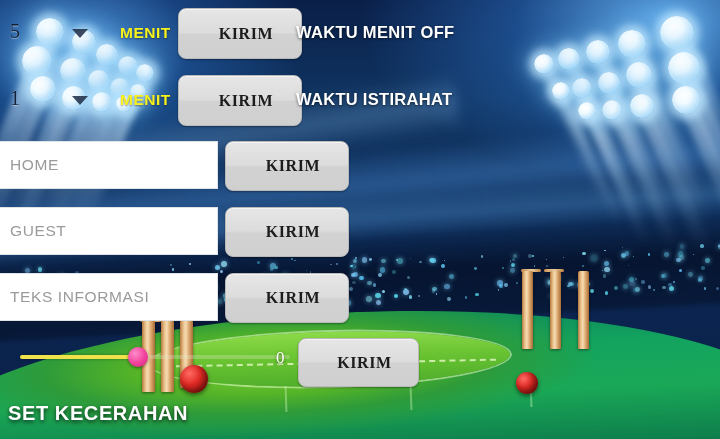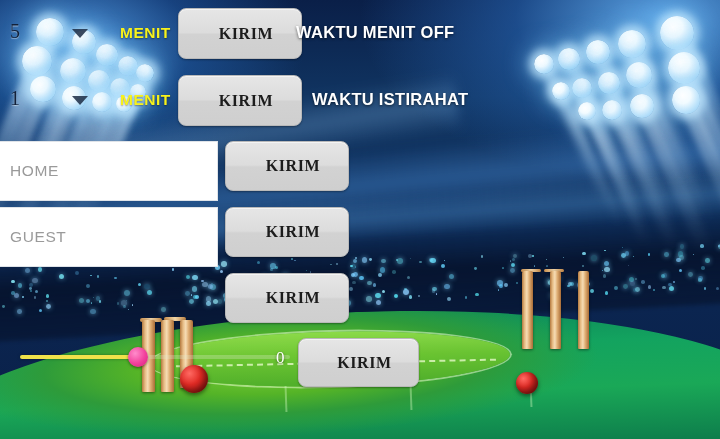--- a/index.html
+++ b/index.html
@@ -162,21 +162,21 @@
     letter-spacing: 1px;
     display: flex;
     align-items: center;
     justify-content: center;
     cursor: pointer;
     user-select: none;
   }
 
   .txt-input {
     position: absolute;
-    left: 0; width: 218px; height: 60px;
+    left: 0; width: 218px; height: 48px;
     background: #ffffff;
     border: 1px solid #dfe3e8;
     border-left: none;
     box-sizing: border-box;
     display: flex;
     align-items: center;
     padding-left: 10px;
     font-size: 15.5px;
     color: #9a9a9a;
     letter-spacing: .6px;
@@ -607,32 +607,34 @@
     <div class="spin-val" style="left:10px; top:20px;">5</div>
     <div class="spin-caret" style="left:72px; top:29px;"></div>
     <div class="unit-label" style="left:120px; top:24px;">MENIT</div>
     <div class="btn-kirim" style="left:178px; top:8px; width:110px; height:49px;">KIRIM</div>
     <div class="side-label" style="left:296px; top:23px;">WAKTU MENIT OFF</div>
 
     <div class="spin-val" style="left:10px; top:87px;">1</div>
     <div class="spin-caret" style="left:72px; top:96px;"></div>
     <div class="unit-label" style="left:120px; top:91px;">MENIT</div>
     <div class="btn-kirim" style="left:178px; top:75px; width:110px; height:49px;">KIRIM</div>
-    <div class="side-label" style="left:312px; top:90px;">WAKTU ISTIRAHAT</div>
+    <div class="side-label" style="left:296px; top:90px;">WAKTU ISTIRAHAT</div>
 
     <div class="txt-input" style="top:141px;">HOME</div>
     <div class="btn-kirim" style="left:225px; top:141px; width:110px; height:48px;">KIRIM</div>
 
     <div class="txt-input" style="top:207px;">GUEST</div>
     <div class="btn-kirim" style="left:225px; top:207px; width:110px; height:48px;">KIRIM</div>
 
+    <div class="txt-input" style="top:273px;">TEKS INFORMASI</div>
     <div class="btn-kirim" style="left:225px; top:273px; width:110px; height:48px;">KIRIM</div>
 
     <div class="slider-track-on"></div>
     <div class="slider-track-off"></div>
     <div class="slider-thumb"></div>
     <div class="slider-value">0</div>
     <div class="btn-kirim" style="left:298px; top:338px; width:107px; height:47px;">KIRIM</div>
 
 
+    <div class="bottom-label">SET KECERAHAN</div>
 
   </div>
 </div>
 
 </body></html>

